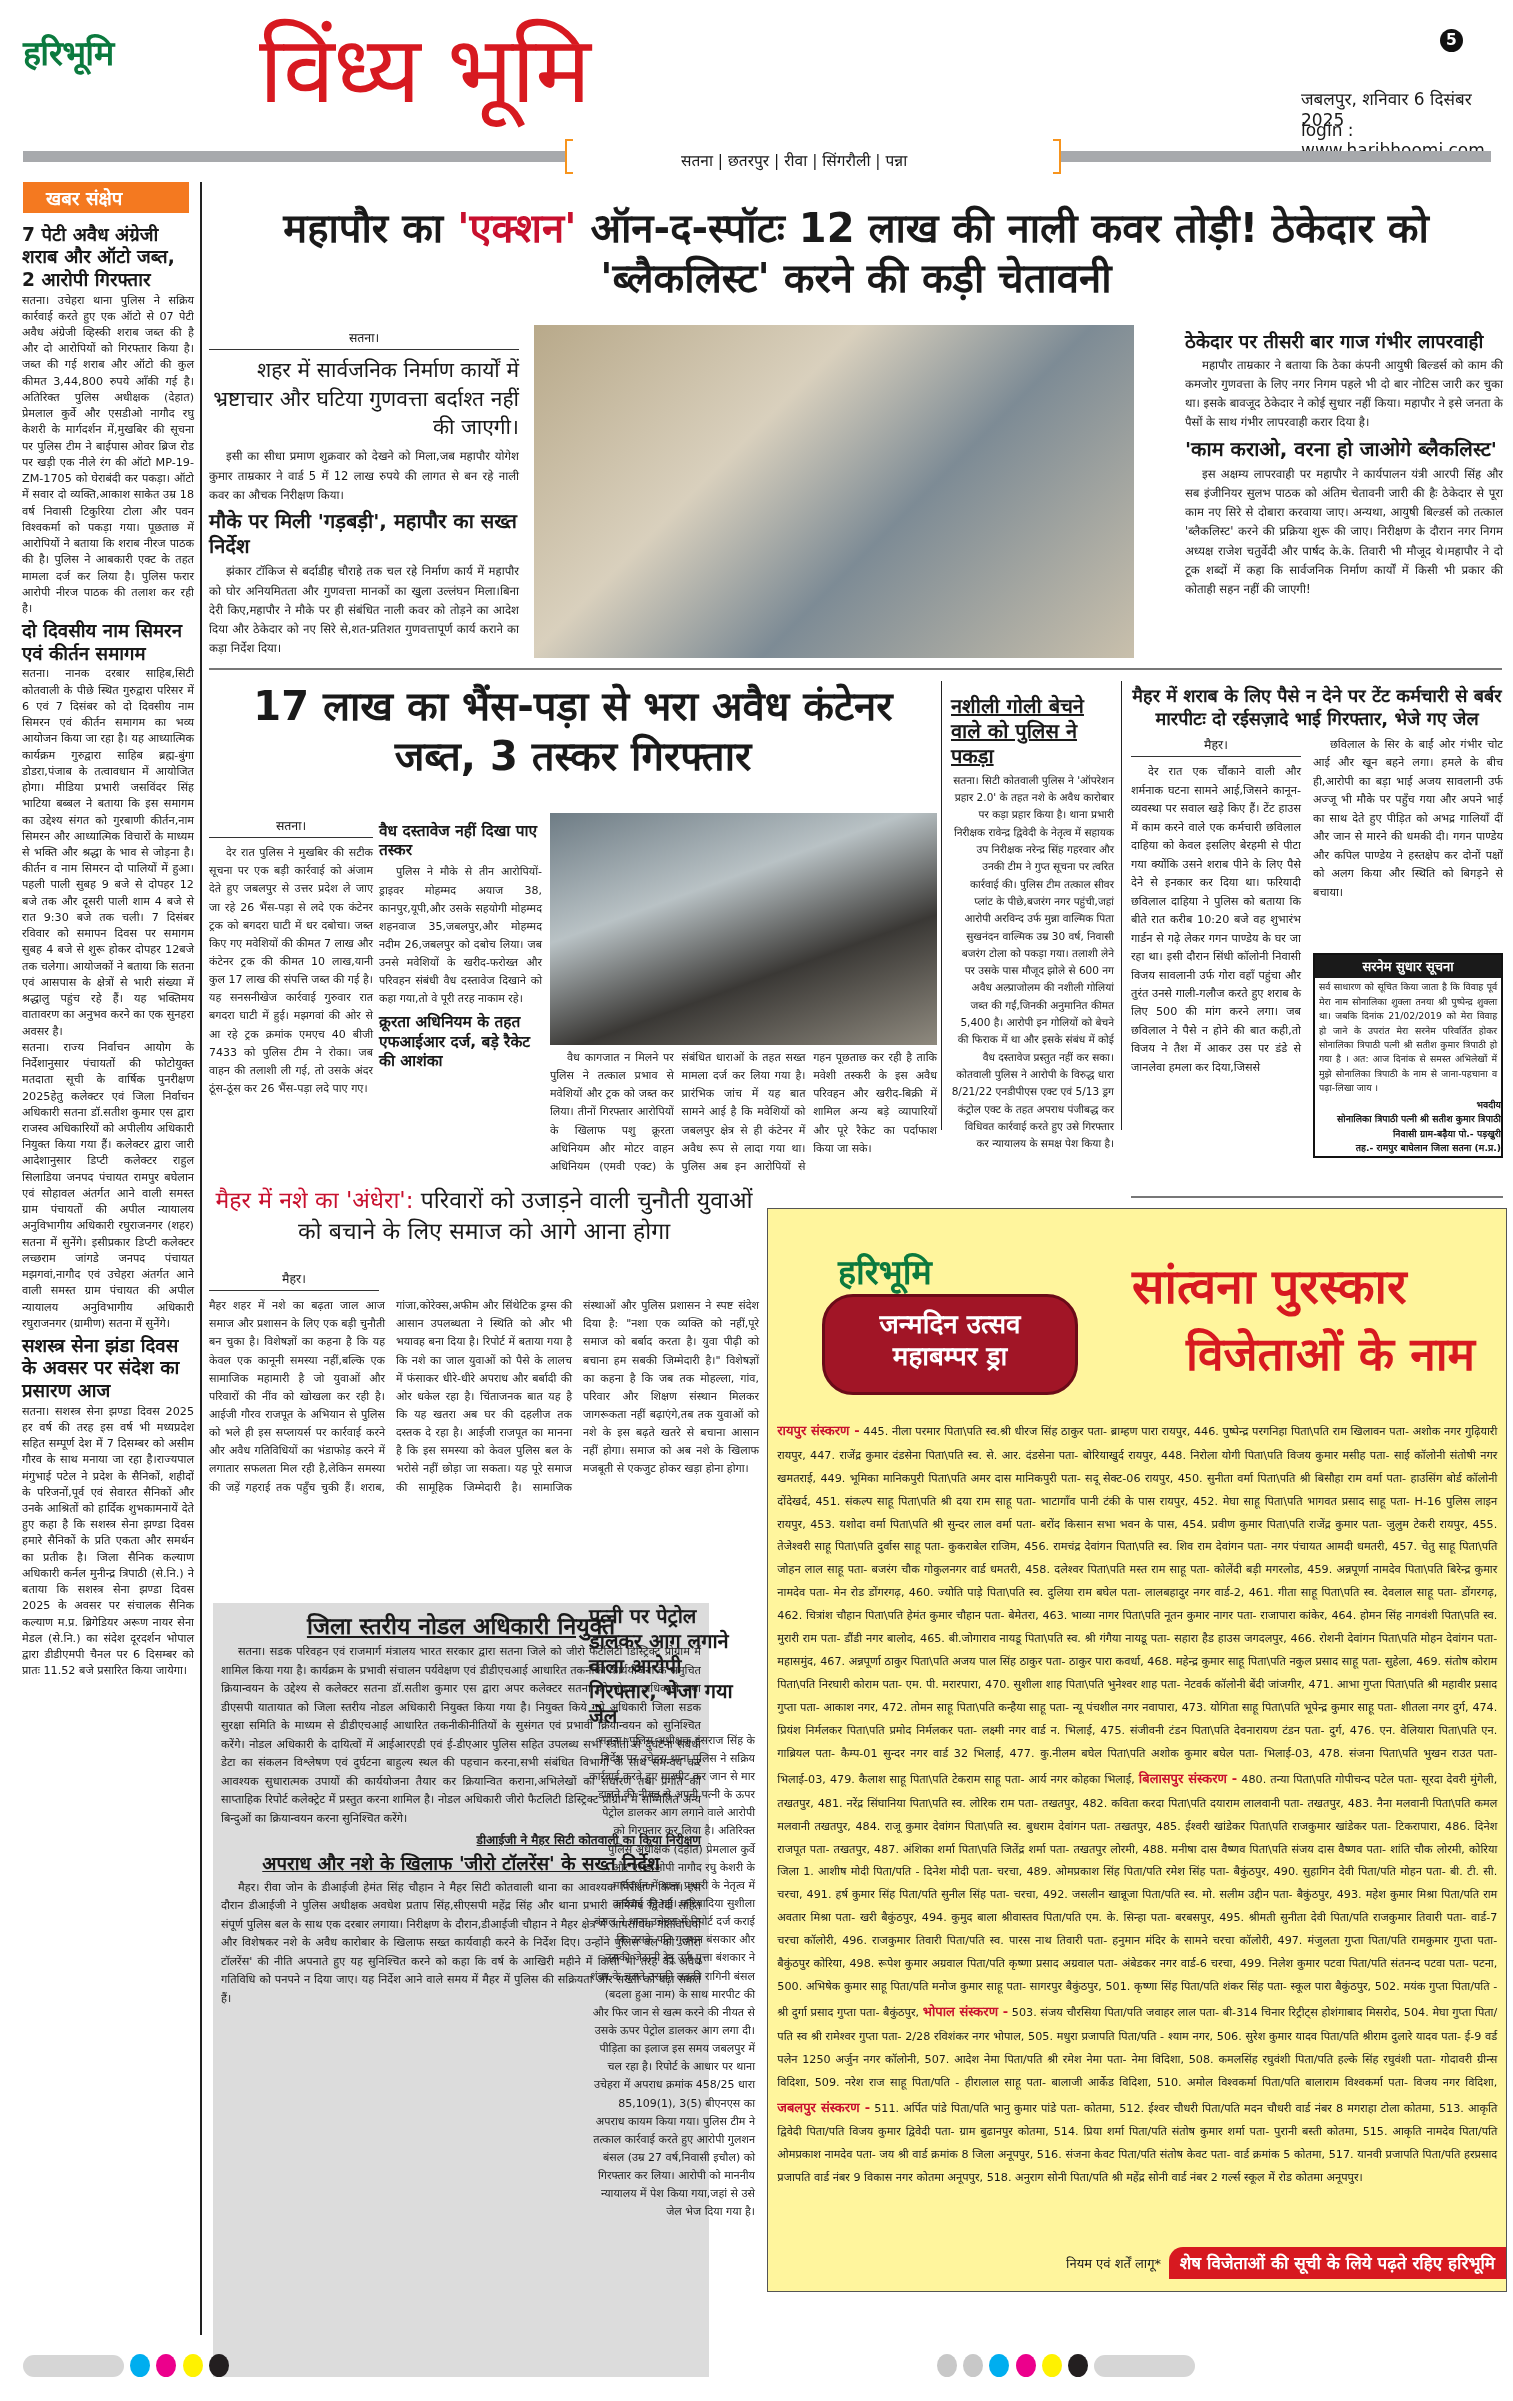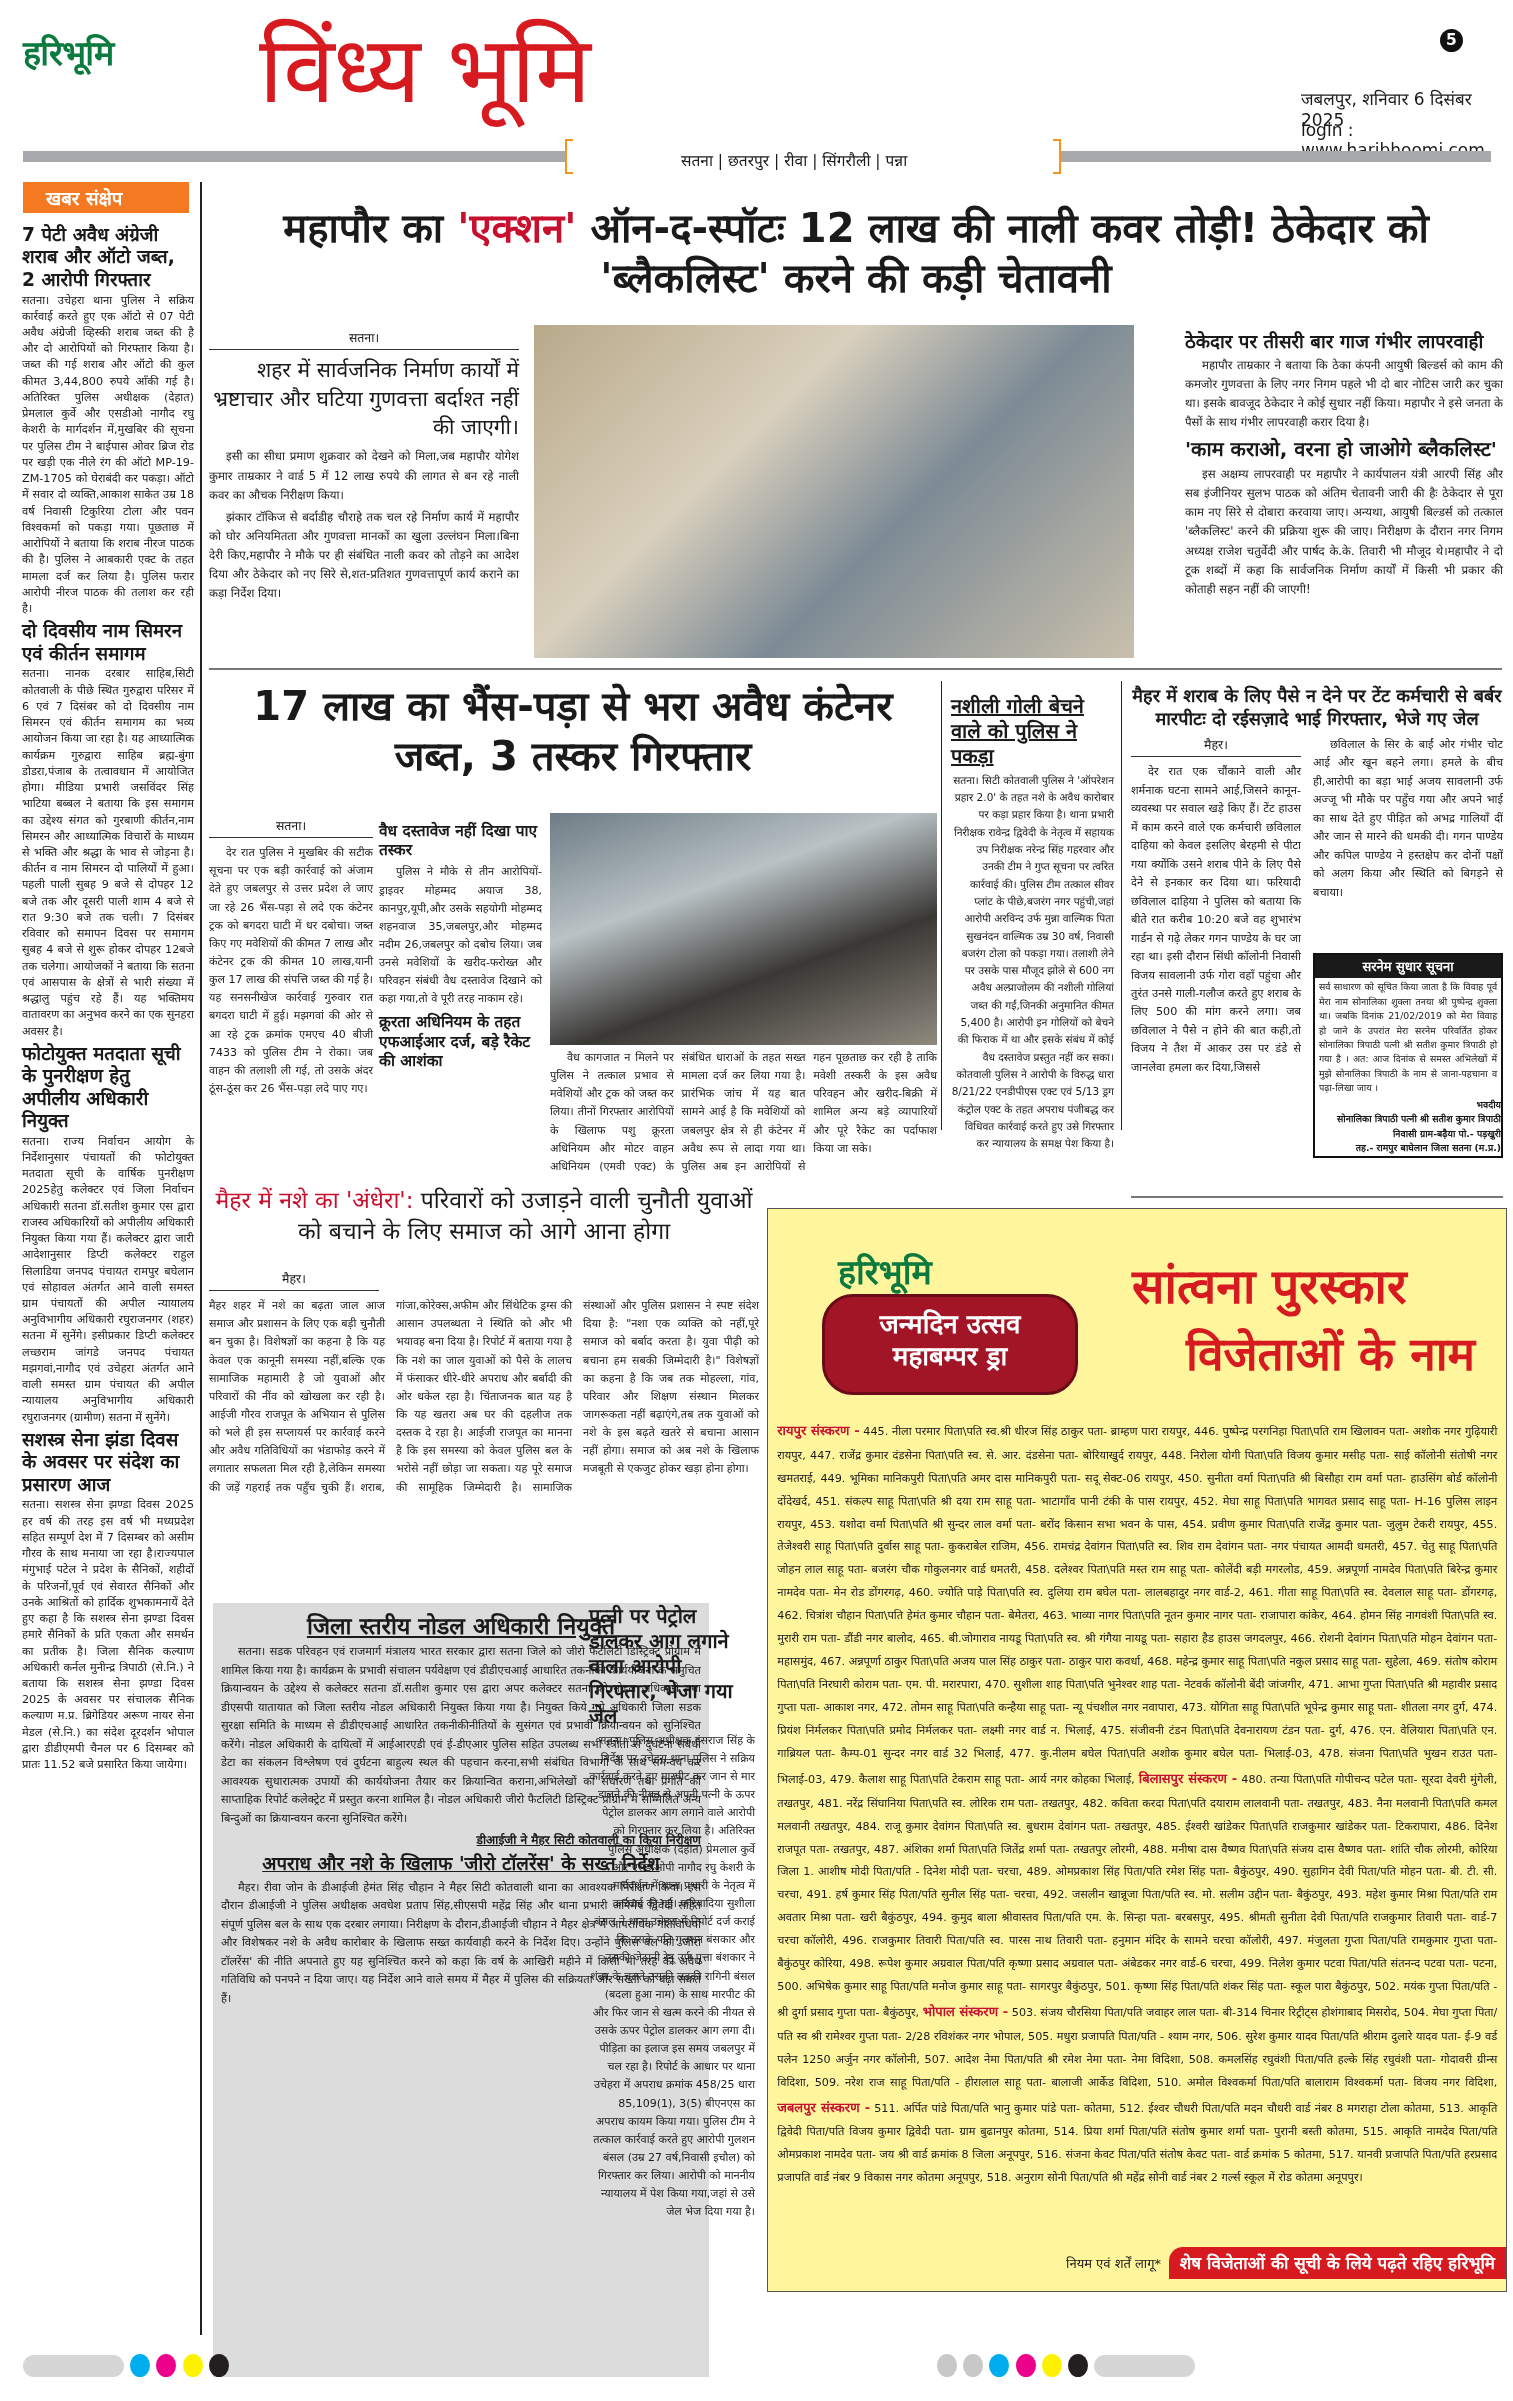--- a/index.html
+++ b/index.html
@@ -60,36 +60,36 @@
 <div class="abs cities">सतना | छतरपुर | रीवा | सिंगरौली | पन्ना</div>
 <div class="abs bracket" style="left:1053px;border-left:none;"></div>
 <div class="abs rule-bar" style="left:1061px;width:430px;"></div>
 
 <div class="abs brief-tab">खबर संक्षेप</div>
 <div class="abs leftcol">
   <h3>7 पेटी अवैध अंग्रेजी शराब और ऑटो जब्त, 2 आरोपी गिरफ्तार</h3>
   <p>सतना। उचेहरा थाना पुलिस ने सक्रिय कार्रवाई करते हुए एक ऑटो से 07 पेटी अवैध अंग्रेजी व्हिस्की शराब जब्त की है और दो आरोपियों को गिरफ्तार किया है। जब्त की गई शराब और ऑटो की कुल कीमत 3,44,800 रुपये आँकी गई है। अतिरिक्त पुलिस अधीक्षक (देहात) प्रेमलाल कुर्वे और एसडीओ नागौद रघु केशरी के मार्गदर्शन में,मुखबिर की सूचना पर पुलिस टीम ने बाईपास ओवर ब्रिज रोड पर खड़ी एक नीले रंग की ऑटो MP-19-ZM-1705 को घेराबंदी कर पकड़ा। ऑटो में सवार दो व्यक्ति,आकाश साकेत उम्र 18 वर्ष निवासी टिकुरिया टोला और पवन विश्वकर्मा को पकड़ा गया। पूछताछ में आरोपियों ने बताया कि शराब नीरज पाठक की है। पुलिस ने आबकारी एक्ट के तहत मामला दर्ज कर लिया है। पुलिस फरार आरोपी नीरज पाठक की तलाश कर रही है।</p>
   <h3>दो दिवसीय नाम सिमरन एवं कीर्तन समागम</h3>
   <p>सतना। नानक दरबार साहिब,सिटी कोतवाली के पीछे स्थित गुरुद्वारा परिसर में 6 एवं 7 दिसंबर को दो दिवसीय नाम सिमरन एवं कीर्तन समागम का भव्य आयोजन किया जा रहा है। यह आध्यात्मिक कार्यक्रम गुरुद्वारा साहिब ब्रह्म-बुंगा डोडरा,पंजाब के तत्वावधान में आयोजित होगा। मीडिया प्रभारी जसविंदर सिंह भाटिया बब्बल ने बताया कि इस समागम का उद्देश्य संगत को गुरबाणी कीर्तन,नाम सिमरन और आध्यात्मिक विचारों के माध्यम से भक्ति और श्रद्धा के भाव से जोड़ना है। कीर्तन व नाम सिमरन दो पालियों में हुआ। पहली पाली सुबह 9 बजे से दोपहर 12 बजे तक और दूसरी पाली शाम 4 बजे से रात 9:30 बजे तक चली। 7 दिसंबर रविवार को समापन दिवस पर समागम सुबह 4 बजे से शुरू होकर दोपहर 12बजे तक चलेगा। आयोजकों ने बताया कि सतना एवं आसपास के क्षेत्रों से भारी संख्या में श्रद्धालु पहुंच रहे हैं। यह भक्तिमय वातावरण का अनुभव करने का एक सुनहरा अवसर है।</p>
-  <h3>फोटोयुक्त मतदाता सूची के पुनरीक्षण हेतु अपीलीय अधिकारी नियुक्त</h3>
   <p>सतना। राज्य निर्वाचन आयोग के निर्देशानुसार पंचायतों की फोटोयुक्त मतदाता सूची के वार्षिक पुनरीक्षण 2025हेतु कलेक्टर एवं जिला निर्वाचन अधिकारी सतना डॉ.सतीश कुमार एस द्वारा राजस्व अधिकारियों को अपीलीय अधिकारी नियुक्त किया गया हैं। कलेक्टर द्वारा जारी आदेशानुसार डिप्टी कलेक्टर राहुल सिलाडिया जनपद पंचायत रामपुर बघेलान एवं सोहावल अंतर्गत आने वाली समस्त ग्राम पंचायतों की अपील न्यायालय अनुविभागीय अधिकारी रघुराजनगर (शहर) सतना में सुनेंगे। इसीप्रकार डिप्टी कलेक्टर लच्छराम जांगडे जनपद पंचायत मझगवां,नागौद एवं उचेहरा अंतर्गत आने वाली समस्त ग्राम पंचायत की अपील न्यायालय अनुविभागीय अधिकारी रघुराजनगर (ग्रामीण) सतना में सुनेंगे।</p>
   <h3>सशस्त्र सेना झंडा दिवस के अवसर पर संदेश का प्रसारण आज</h3>
   <p>सतना। सशस्त्र सेना झण्डा दिवस 2025 हर वर्ष की तरह इस वर्ष भी मध्यप्रदेश सहित सम्पूर्ण देश में 7 दिसम्बर को असीम गौरव के साथ मनाया जा रहा है।राज्यपाल मंगुभाई पटेल ने प्रदेश के सैनिकों, शहीदों के परिजनों,पूर्व एवं सेवारत सैनिकों और उनके आश्रितों को हार्दिक शुभकामनायें देते हुए कहा है कि सशस्त्र सेना झण्डा दिवस हमारे सैनिकों के प्रति एकता और समर्थन का प्रतीक है। जिला सैनिक कल्याण अधिकारी कर्नल मुनीन्द्र त्रिपाठी (से.नि.) ने बताया कि सशस्त्र सेना झण्डा दिवस 2025 के अवसर पर संचालक सैनिक कल्याण म.प्र. ब्रिगेडियर अरूण नायर सेना मेडल (से.नि.) का संदेश दूरदर्शन भोपाल द्वारा डीडीएमपी चैनल पर 6 दिसम्बर को प्रातः 11.52 बजे प्रसारित किया जायेगा।</p>
 </div>
 <div class="abs colsep" style="left:200px;top:182px;height:2153px;"></div>
 
 <div class="abs headline" style="left:213px;top:203px;width:1286px;font-size:40px;text-align:center;">
   <span>महापौर का </span><span class="red">'एक्शन'</span><span> ऑन-द-स्पॉटः 12 लाख की नाली कवर तोड़ी! ठेकेदार को 'ब्लैकलिस्ट' करने की कड़ी चेतावनी</span>
 </div>
 <div class="abs" style="left:209px;top:329px;width:310px;">
   <div class="place">सतना।</div>
   <div style="font-size:21px;line-height:1.35;text-align:right;margin-bottom:6.2px;">शहर में सार्वजनिक निर्माण कार्यों में भ्रष्टाचार और घटिया गुणवत्ता बर्दाश्त नहीं की जाएगी।</div>
   <div class="body">
       <p>इसी का सीधा प्रमाण शुक्रवार को देखने को मिला,जब महापौर योगेश कुमार ताम्रकार ने वार्ड 5 में 12 लाख रुपये की लागत से बन रहे नाली कवर का औचक निरीक्षण किया।</p>
     </div>
+  <div class="sub-h" style="font-size:20px;">मौके पर मिली 'गड़बड़ी', महापौर का सख्त निर्देश</div>
   <div class="body">
       <p>झंकार टॉकिज से बर्दाडीह चौराहे तक चल रहे निर्माण कार्य में महापौर को घोर अनियमितता और गुणवत्ता मानकों का खुला उल्लंघन मिला।बिना देरी किए,महापौर ने मौके पर ही संबंधित नाली कवर को तोड़ने का आदेश दिया और ठेकेदार को नए सिरे से,शत-प्रतिशत गुणवत्तापूर्ण कार्य कराने का कड़ा निर्देश दिया।</p>
     </div>
 </div>
 <div class="photo" style="left:534px;top:325px;width:600px;height:333px;"></div>
 <div class="abs" style="left:1185px;top:325px;width:318px;">
   <div class="sub-h" style="font-size:18.6px;">ठेकेदार पर तीसरी बार गाज गंभीर लापरवाही</div>
   <div class="body">
       <p>महापौर ताम्रकार ने बताया कि ठेका कंपनी आयुषी बिल्डर्स को काम की कमजोर गुणवत्ता के लिए नगर निगम पहले भी दो बार नोटिस जारी कर चुका था। इसके बावजूद ठेकेदार ने कोई सुधार नहीं किया। महापौर ने इसे जनता के पैसों के साथ गंभीर लापरवाही करार दिया है।</p>
     </div>

